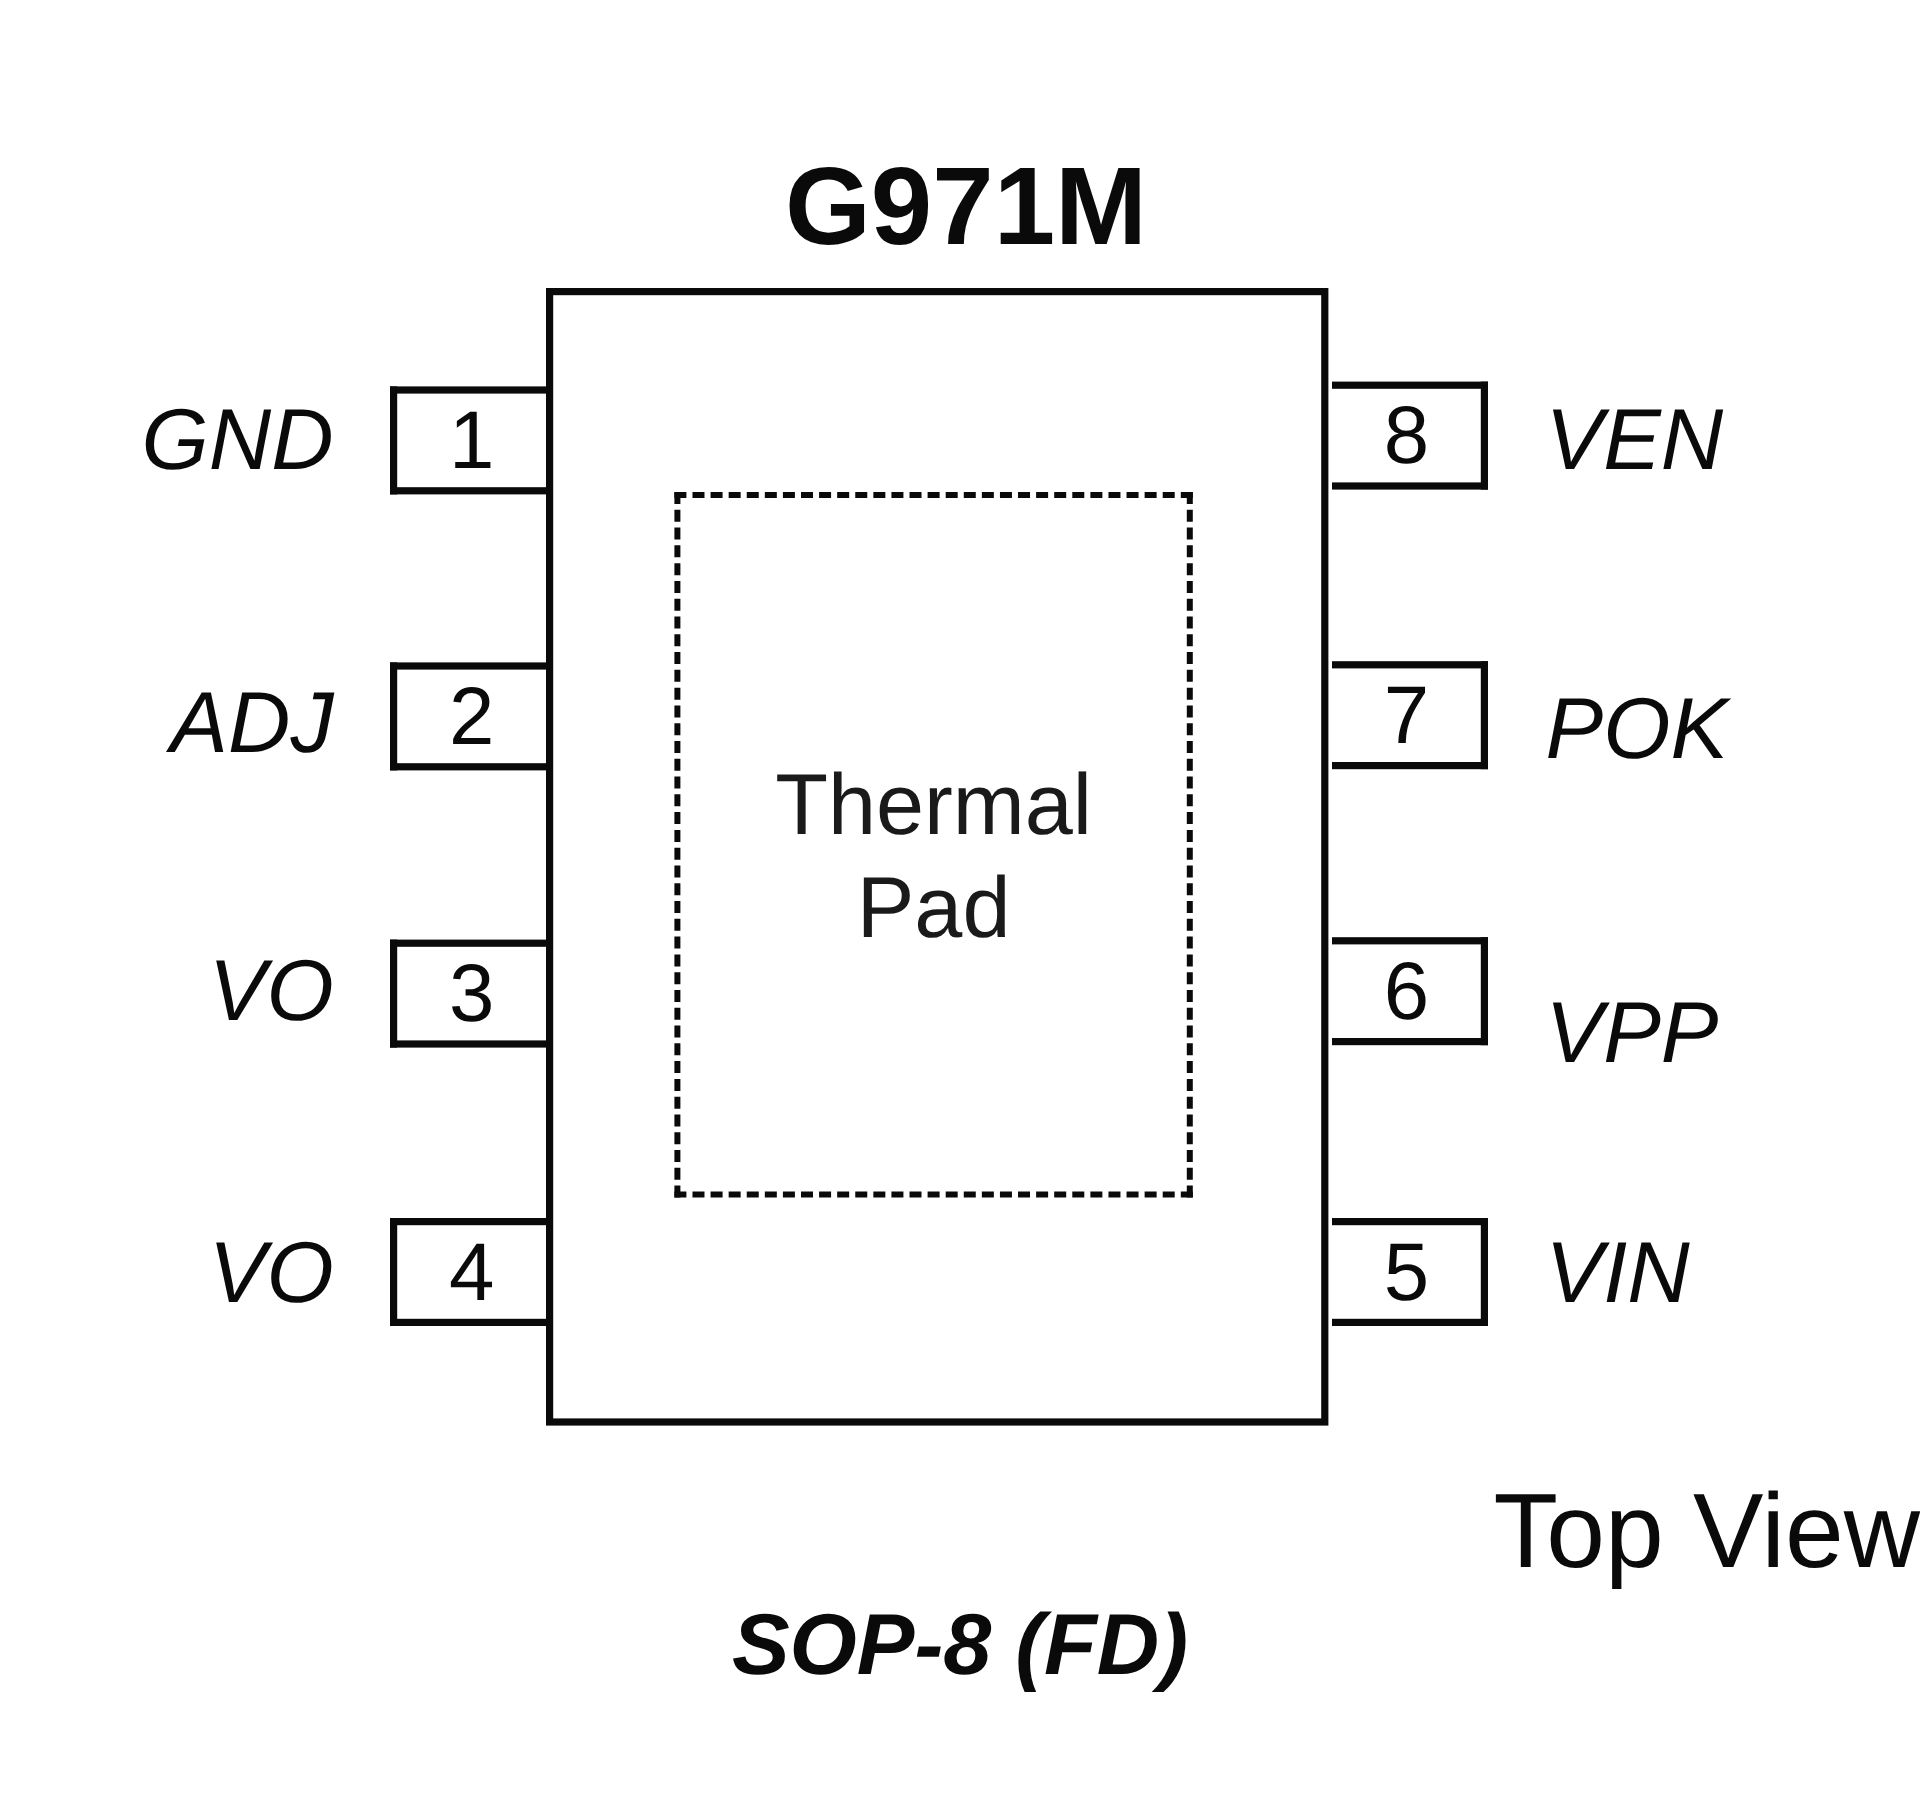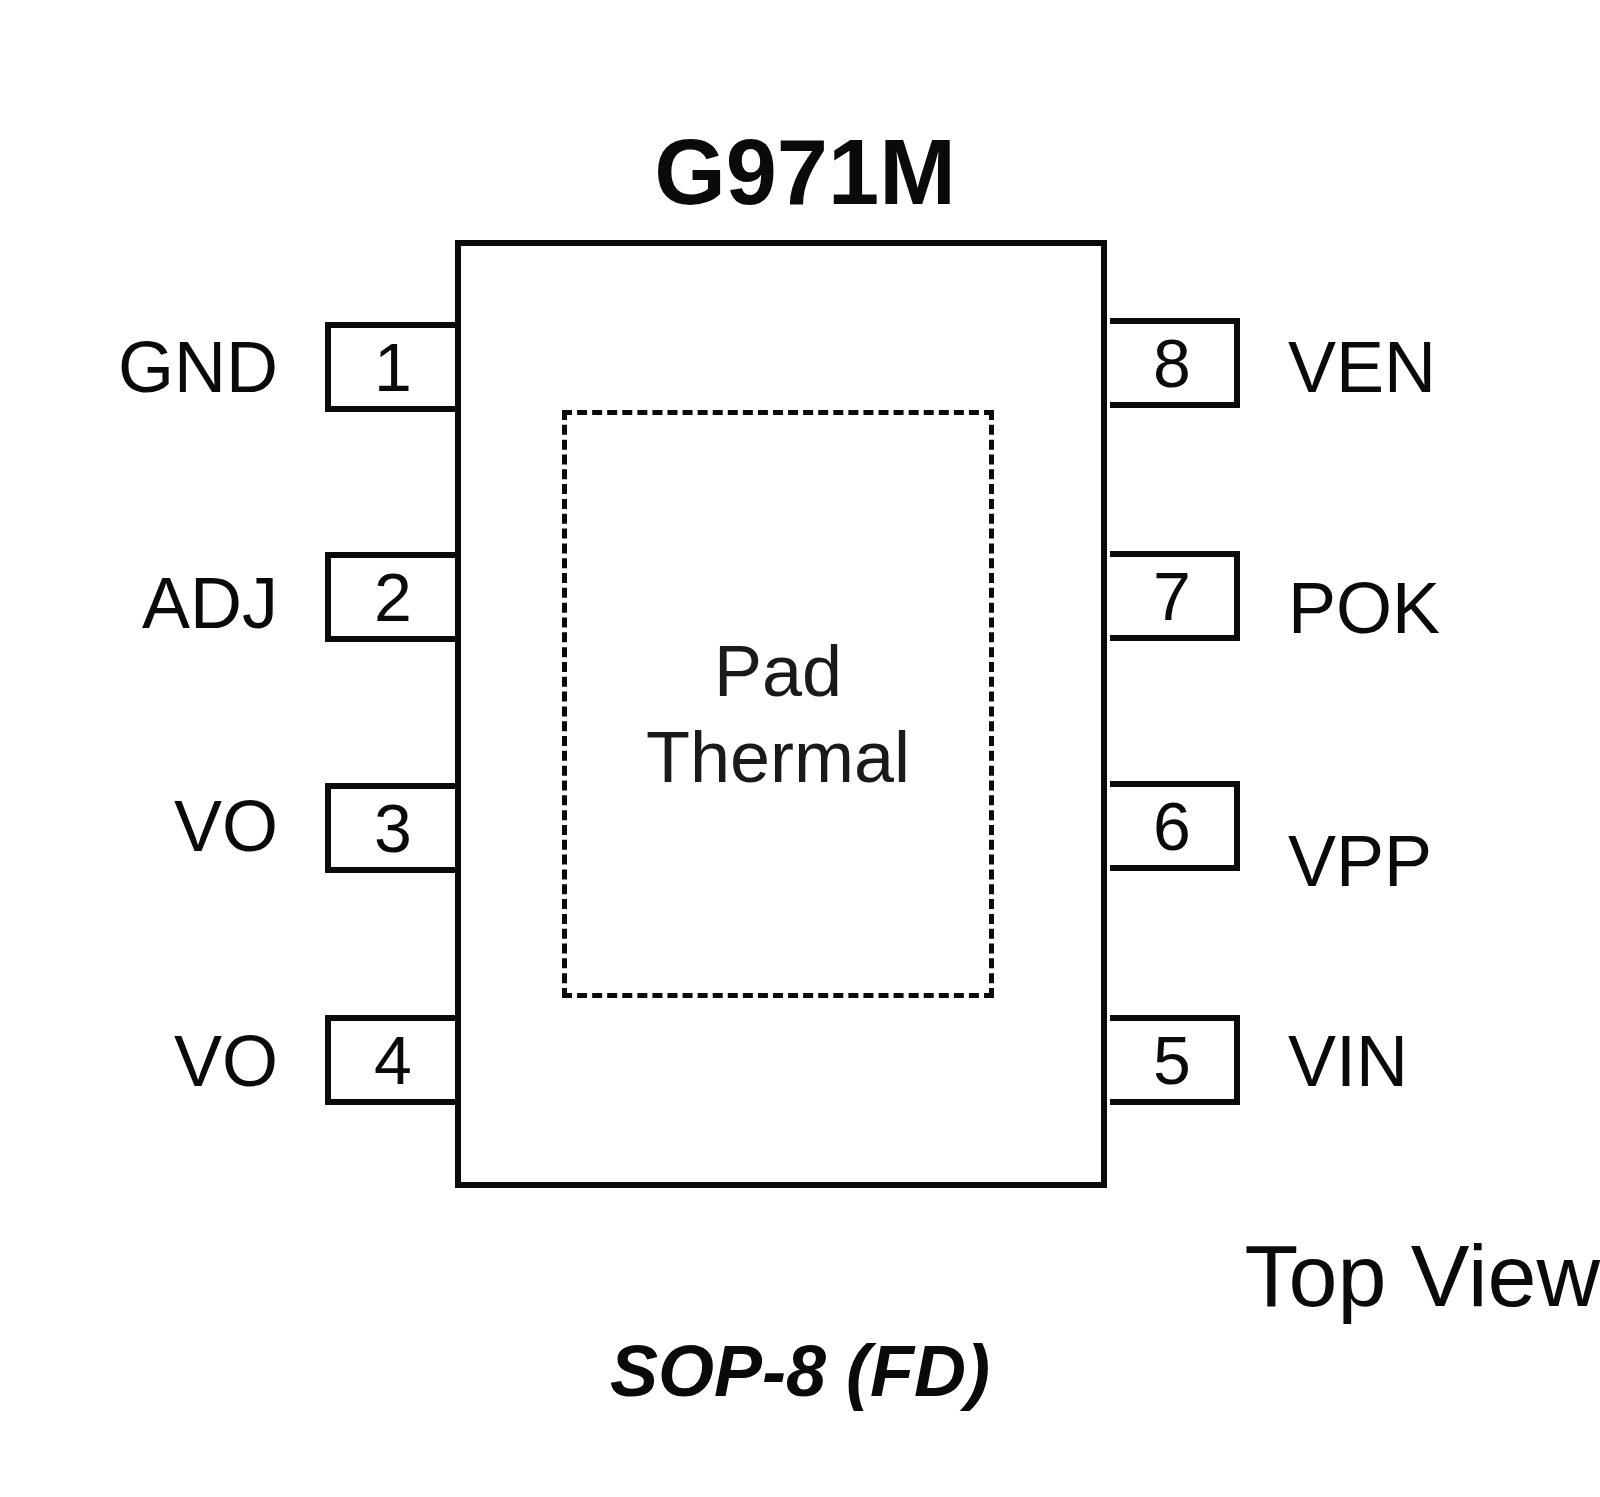--- a/index.html
+++ b/index.html
@@ -5,36 +5,36 @@
   html, body { margin:0; padding:0; background:#ffffff; }
   body { width:1600px; height:1497px; position:relative; overflow:hidden; font-family:"Liberation Sans", sans-serif; color:#0a0a0a; }
   .title { position:absolute; left:0; width:1600px; text-align:center; font-weight:bold; }
   #chip-title { top:120px; font-size:92px; left:5px; }
   .body-box { position:absolute; left:455px; top:240px; width:652px; height:948px; border:6px solid #0a0a0a; background:#fff; box-sizing:border-box; }
   .pad { position:absolute; left:562px; top:410px; width:432px; height:588px; border:5px dashed #0a0a0a; box-sizing:border-box; }
   .pad-label { position:absolute; left:562px; width:432px; text-align:center; font-size:72px; color:#1a1a1a; line-height:86px; top:628px; }
   .pin { position:absolute; width:130px; height:90px; border:6px solid #0a0a0a; box-sizing:border-box; background:#fff; display:flex; align-items:center; justify-content:center; font-size:68px; }
   .pin.left { left:325px; border-right:none; }
   .pin.right { left:1110px; border-left:none; }
-  .label { position:absolute; font-size:72px; line-height:90px; }
+  .label { position:absolute; font-size:72px; line-height:90px;font-style:italic; }
   .label.left { right:1322px; text-align:right; }
   .label.right { left:1288px; }
   #footer-view { top:1225px; font-size:88px; font-weight:normal;text-align:right; }
   #footer-pkg { top:1330px; font-size:72px;font-style:italic; }
 </style>
 </head>
 <body>
 
 <div id="chip-title" class="title">G971M</div>
 
 <div class="body-box"></div>
 <div class="pad"></div>
 <div class="pad-label">
+  <div>Thermal</div>
   <div>Pad</div>
-  <div>Thermal</div>
 </div>
 
 <div class="pin left" style="top:322px;">1</div>
 <div class="label left" style="top:322px;">GND</div>
 
 <div class="pin left" style="top:552px;">2</div>
 <div class="label left" style="top:558px;">ADJ</div>
 
 <div class="pin left" style="top:783px;">3</div>
 <div class="label left" style="top:781px;">VO</div>

